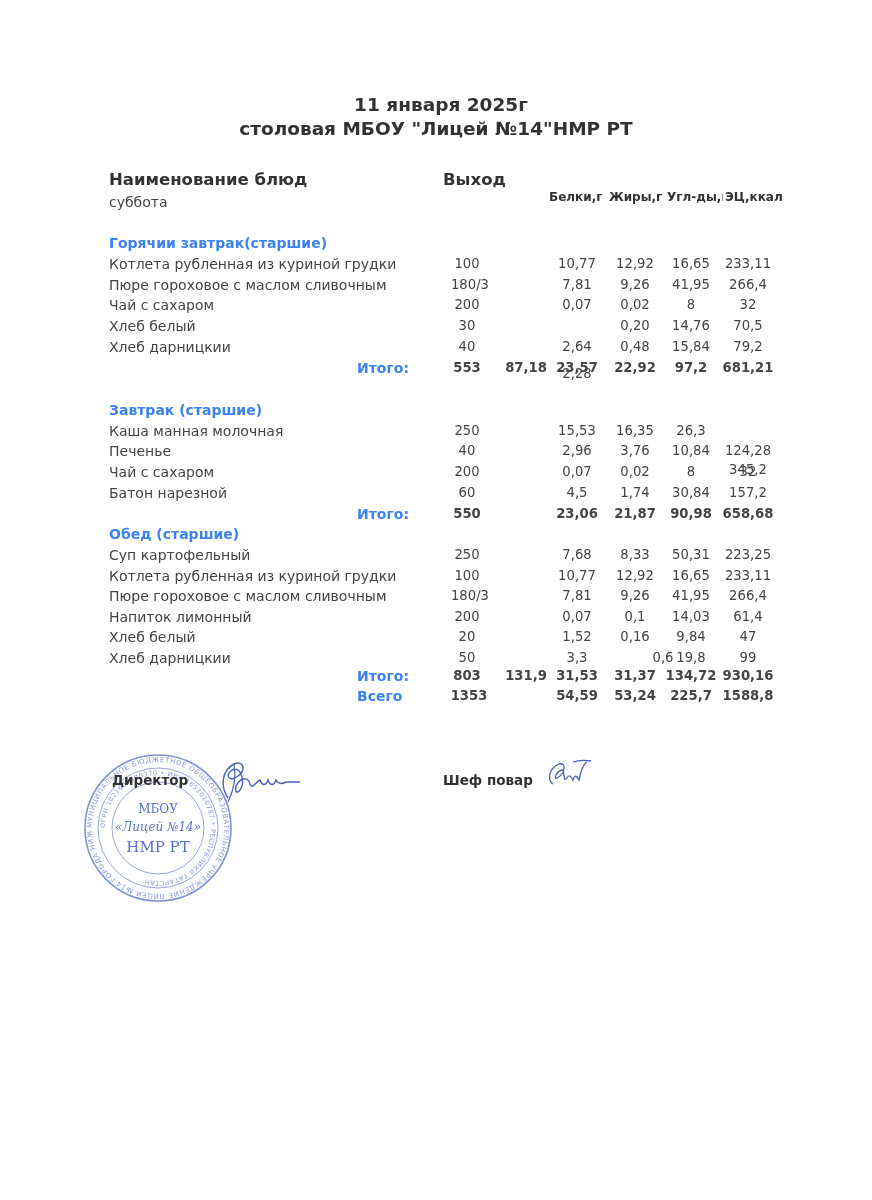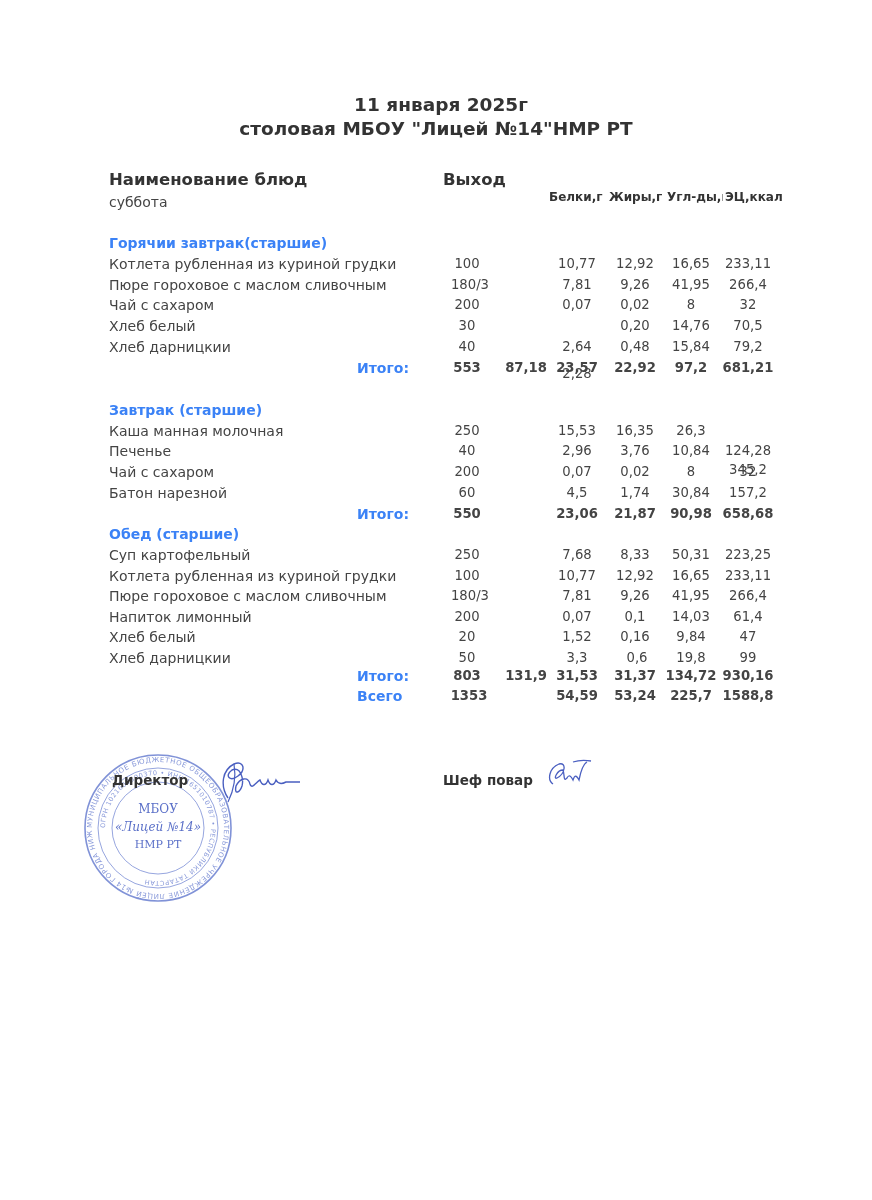--- a/index.html
+++ b/index.html
@@ -169,21 +169,21 @@
     <div class="abs qty" style="left:437px;top:629px;">20</div>
     <div class="abs num" style="left:547px;top:629px;">1,52</div>
     <div class="abs num" style="left:605px;top:629px;">0,16</div>
     <div class="abs num" style="left:661px;top:629px;">9,84</div>
     <div class="abs num" style="left:718px;top:629px;">47</div>
   </div>
   <div>
     <div class="abs txt" style="left:109px;top:650px;">Хлеб дарницкии</div>
     <div class="abs qty" style="left:437px;top:650px;">50</div>
     <div class="abs num" style="left:547px;top:650px;">3,3</div>
-    <div class="abs num" style="left:607px;top:650px;">0,6</div>
+    <div class="abs num" style="left:633px;top:650px;">0,6</div>
     <div class="abs num" style="left:661px;top:650px;">19,8</div>
     <div class="abs num" style="left:718px;top:650px;">99</div>
   </div>
   <div>
     <div class="abs txt b" style="left:357px;top:668px;">Итого:</div>
     <div class="abs qty b" style="left:437px;top:668px;">803</div>
     <div class="abs num b" style="left:496px;top:668px;">131,9</div>
     <div class="abs num b" style="left:547px;top:668px;">31,53</div>
     <div class="abs num b" style="left:605px;top:668px;">31,37</div>
     <div class="abs num b" style="left:661px;top:668px;">134,72</div>
@@ -211,21 +211,21 @@
     </defs>
     <text font-size="7" fill="#6a7fd0" opacity="0.8" font-family="DejaVu Sans, sans-serif" letter-spacing="0.6">
       <textPath href="#ring1">МУНИЦИПАЛЬНОЕ БЮДЖЕТНОЕ ОБЩЕОБРАЗОВАТЕЛЬНОЕ УЧРЕЖДЕНИЕ ЛИЦЕЙ №14 ГОРОДА НИЖНЕКАМСКА</textPath>
     </text>
     <text font-size="6.5" fill="#6a7fd0" opacity="0.8" font-family="DejaVu Sans, sans-serif" letter-spacing="0.5">
       <textPath href="#ring2">ОГРН 1021602500370 • ИНН 1651010787 • РЕСПУБЛИКИ ТАТАРСТАН</textPath>
     </text>
   </svg>
   <div class="abs" style="left:0;width:152px;top:50px;text-align:center;font-family:'DejaVu Serif',serif;font-size:12px;color:#5b70c8;">МБОУ</div>
   <div class="abs" style="left:0;width:152px;top:68px;text-align:center;font-family:'DejaVu Serif',serif;font-size:12px;color:#5b70c8;font-style:italic;">«Лицей №14»</div>
-  <div class="abs" style="left:0;width:152px;top:86px;text-align:center;font-family:'DejaVu Serif',serif;font-size:11px;color:#5b70c8;">НМР РТ</div>
+  <div class="abs" style="left:0;width:152px;top:86px;text-align:center;font-family:'DejaVu Serif',serif;font-size:15px;color:#5b70c8;">НМР РТ</div>
 </div>
 
 <div class="abs txt b" style="left:112px;top:772px;font-size:13.5px;color:#333;">Директор</div>
 <svg class="sig" style="left:214px;top:756px;" width="90" height="50" viewBox="0 0 90 50">
   <path d="M14,42 C6,30 8,14 20,8 C30,4 32,14 24,20 C16,26 10,20 18,14 C26,10 30,22 28,30 C26,36 20,40 22,30 C26,22 34,20 36,28 C38,34 42,26 46,24 C48,30 52,30 54,24 C56,30 60,30 62,24 C64,28 68,28 72,26 L86,26" fill="none" stroke="#4a5fc0" stroke-width="1.4"></path>
   <path d="M20,8 C22,20 20,34 14,46" fill="none" stroke="#4a5fc0" stroke-width="1.2"></path>
 </svg>
 
 <div class="abs txt b" style="left:443px;top:772px;font-size:13.5px;color:#333;">Шеф повар</div>
 <svg class="sig" style="left:543px;top:756px;" width="50" height="36" viewBox="0 0 50 36">

